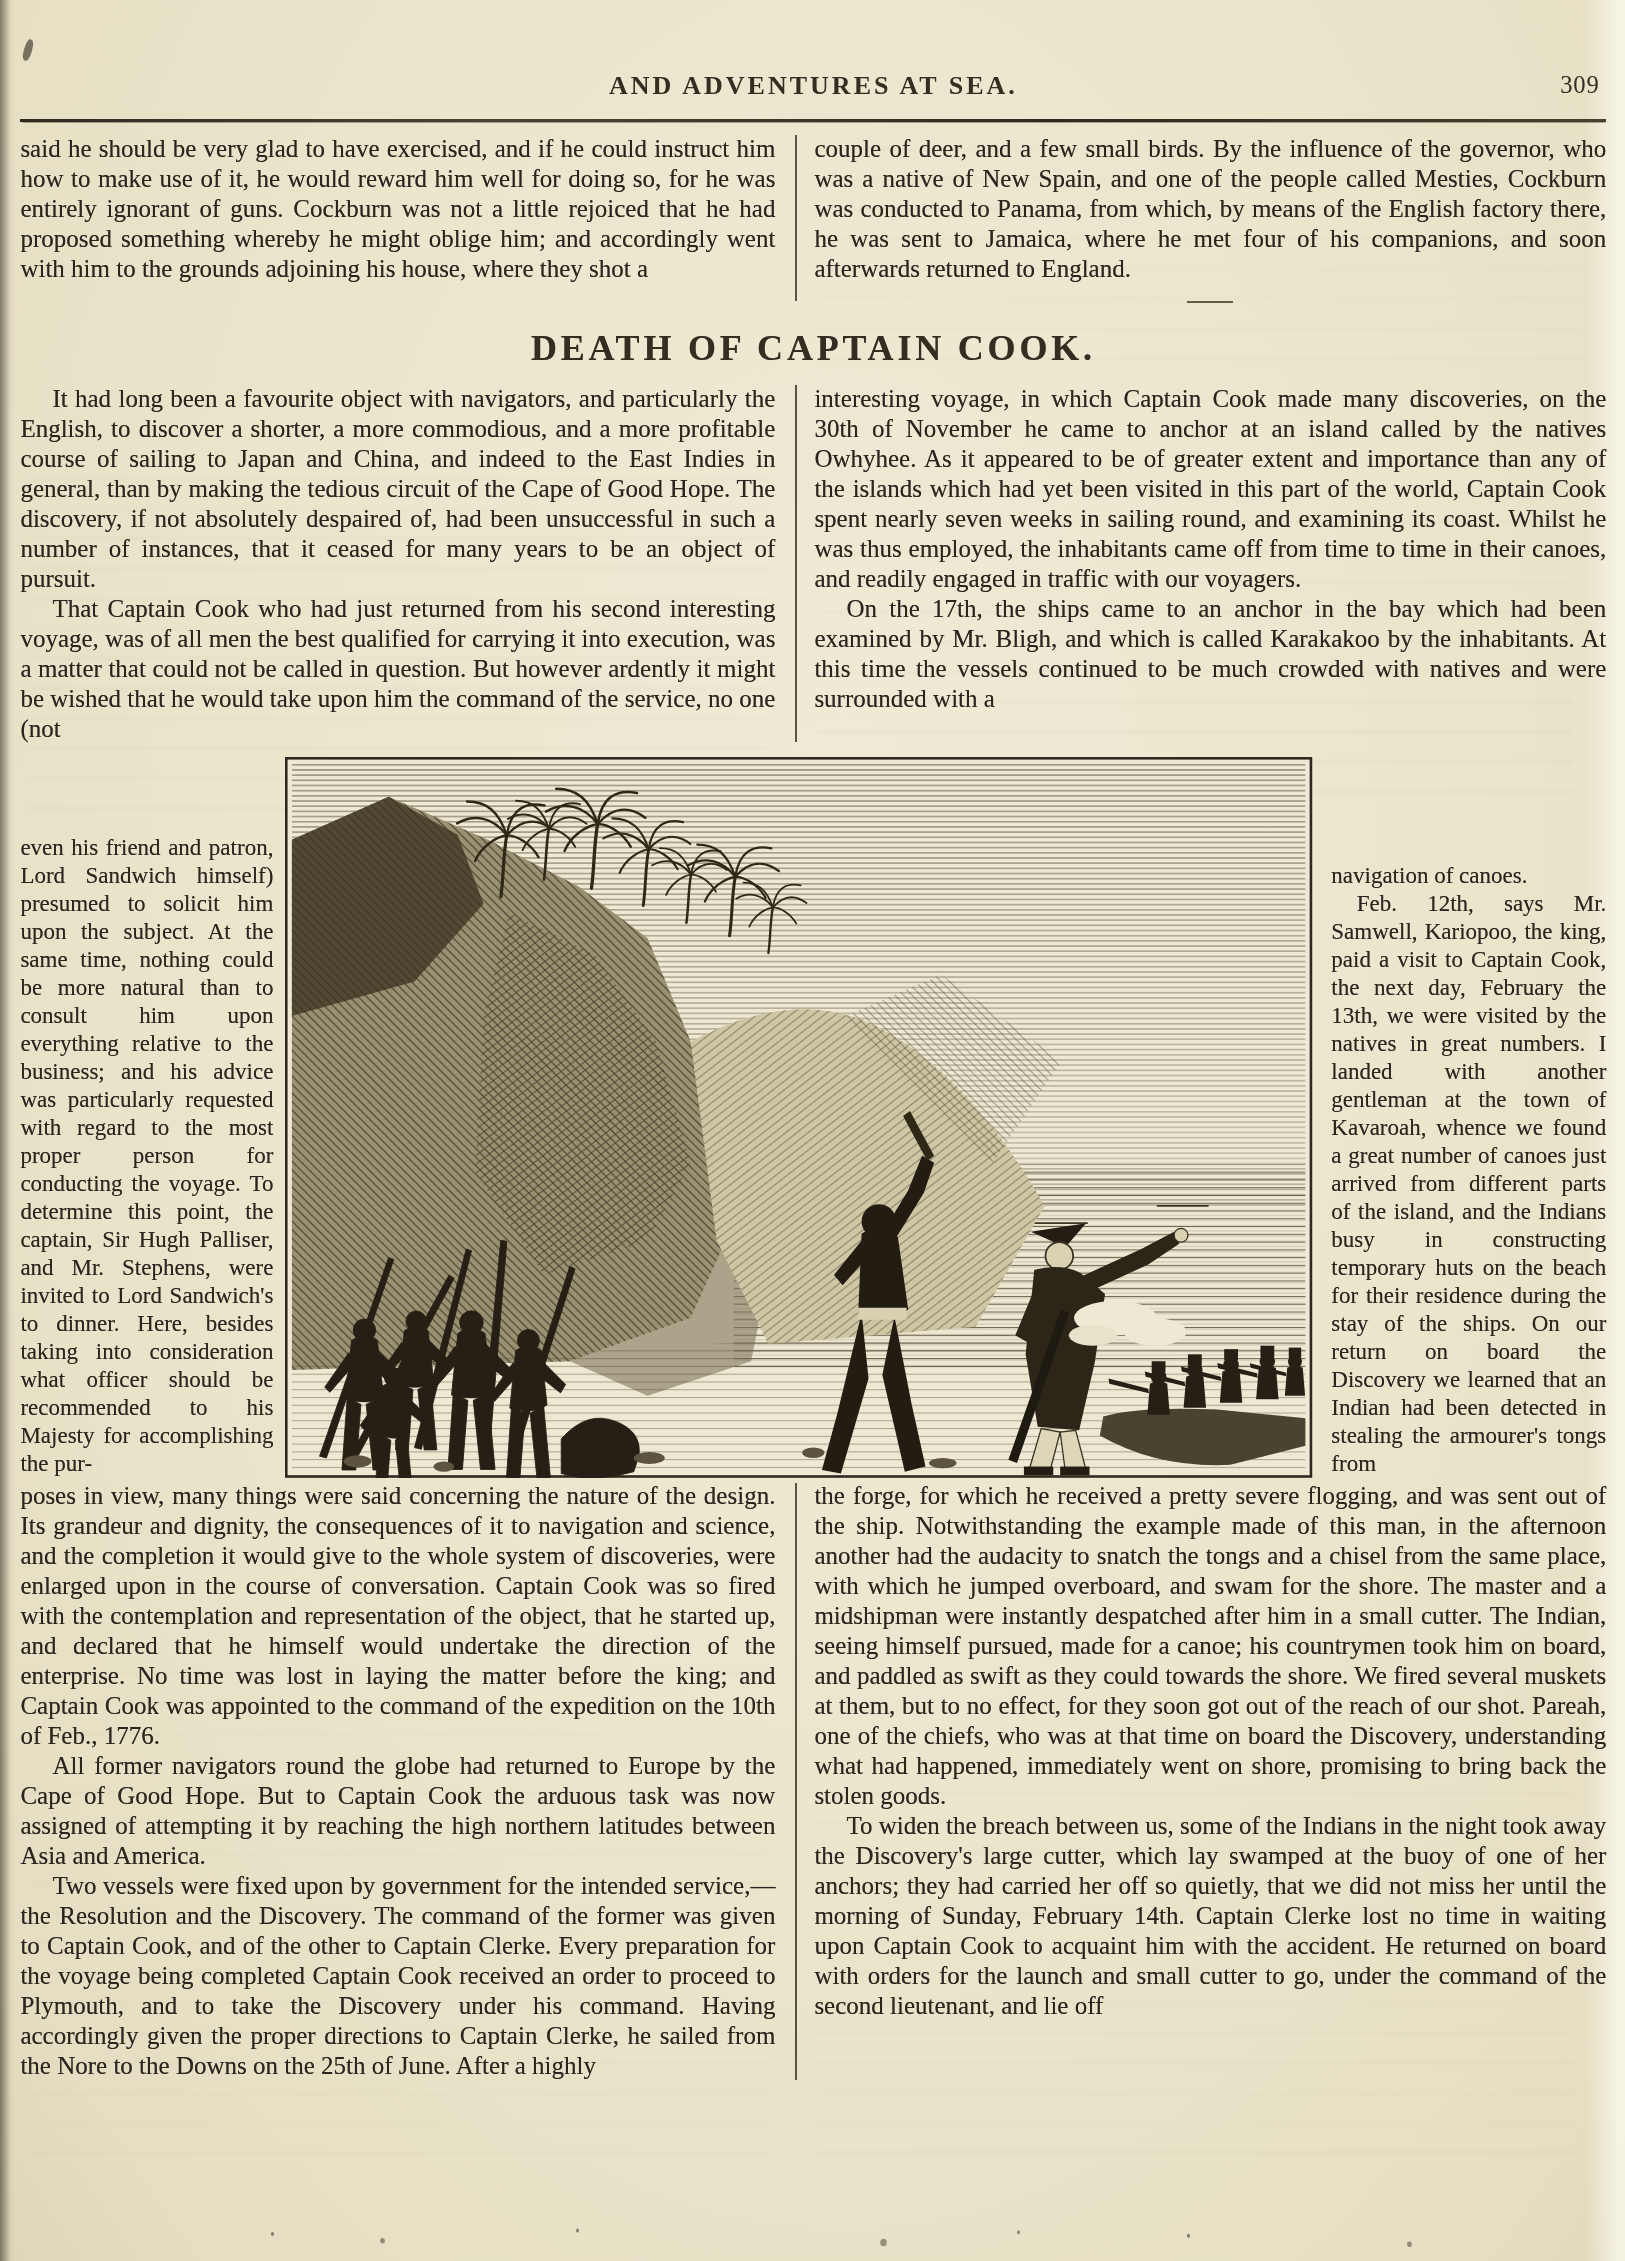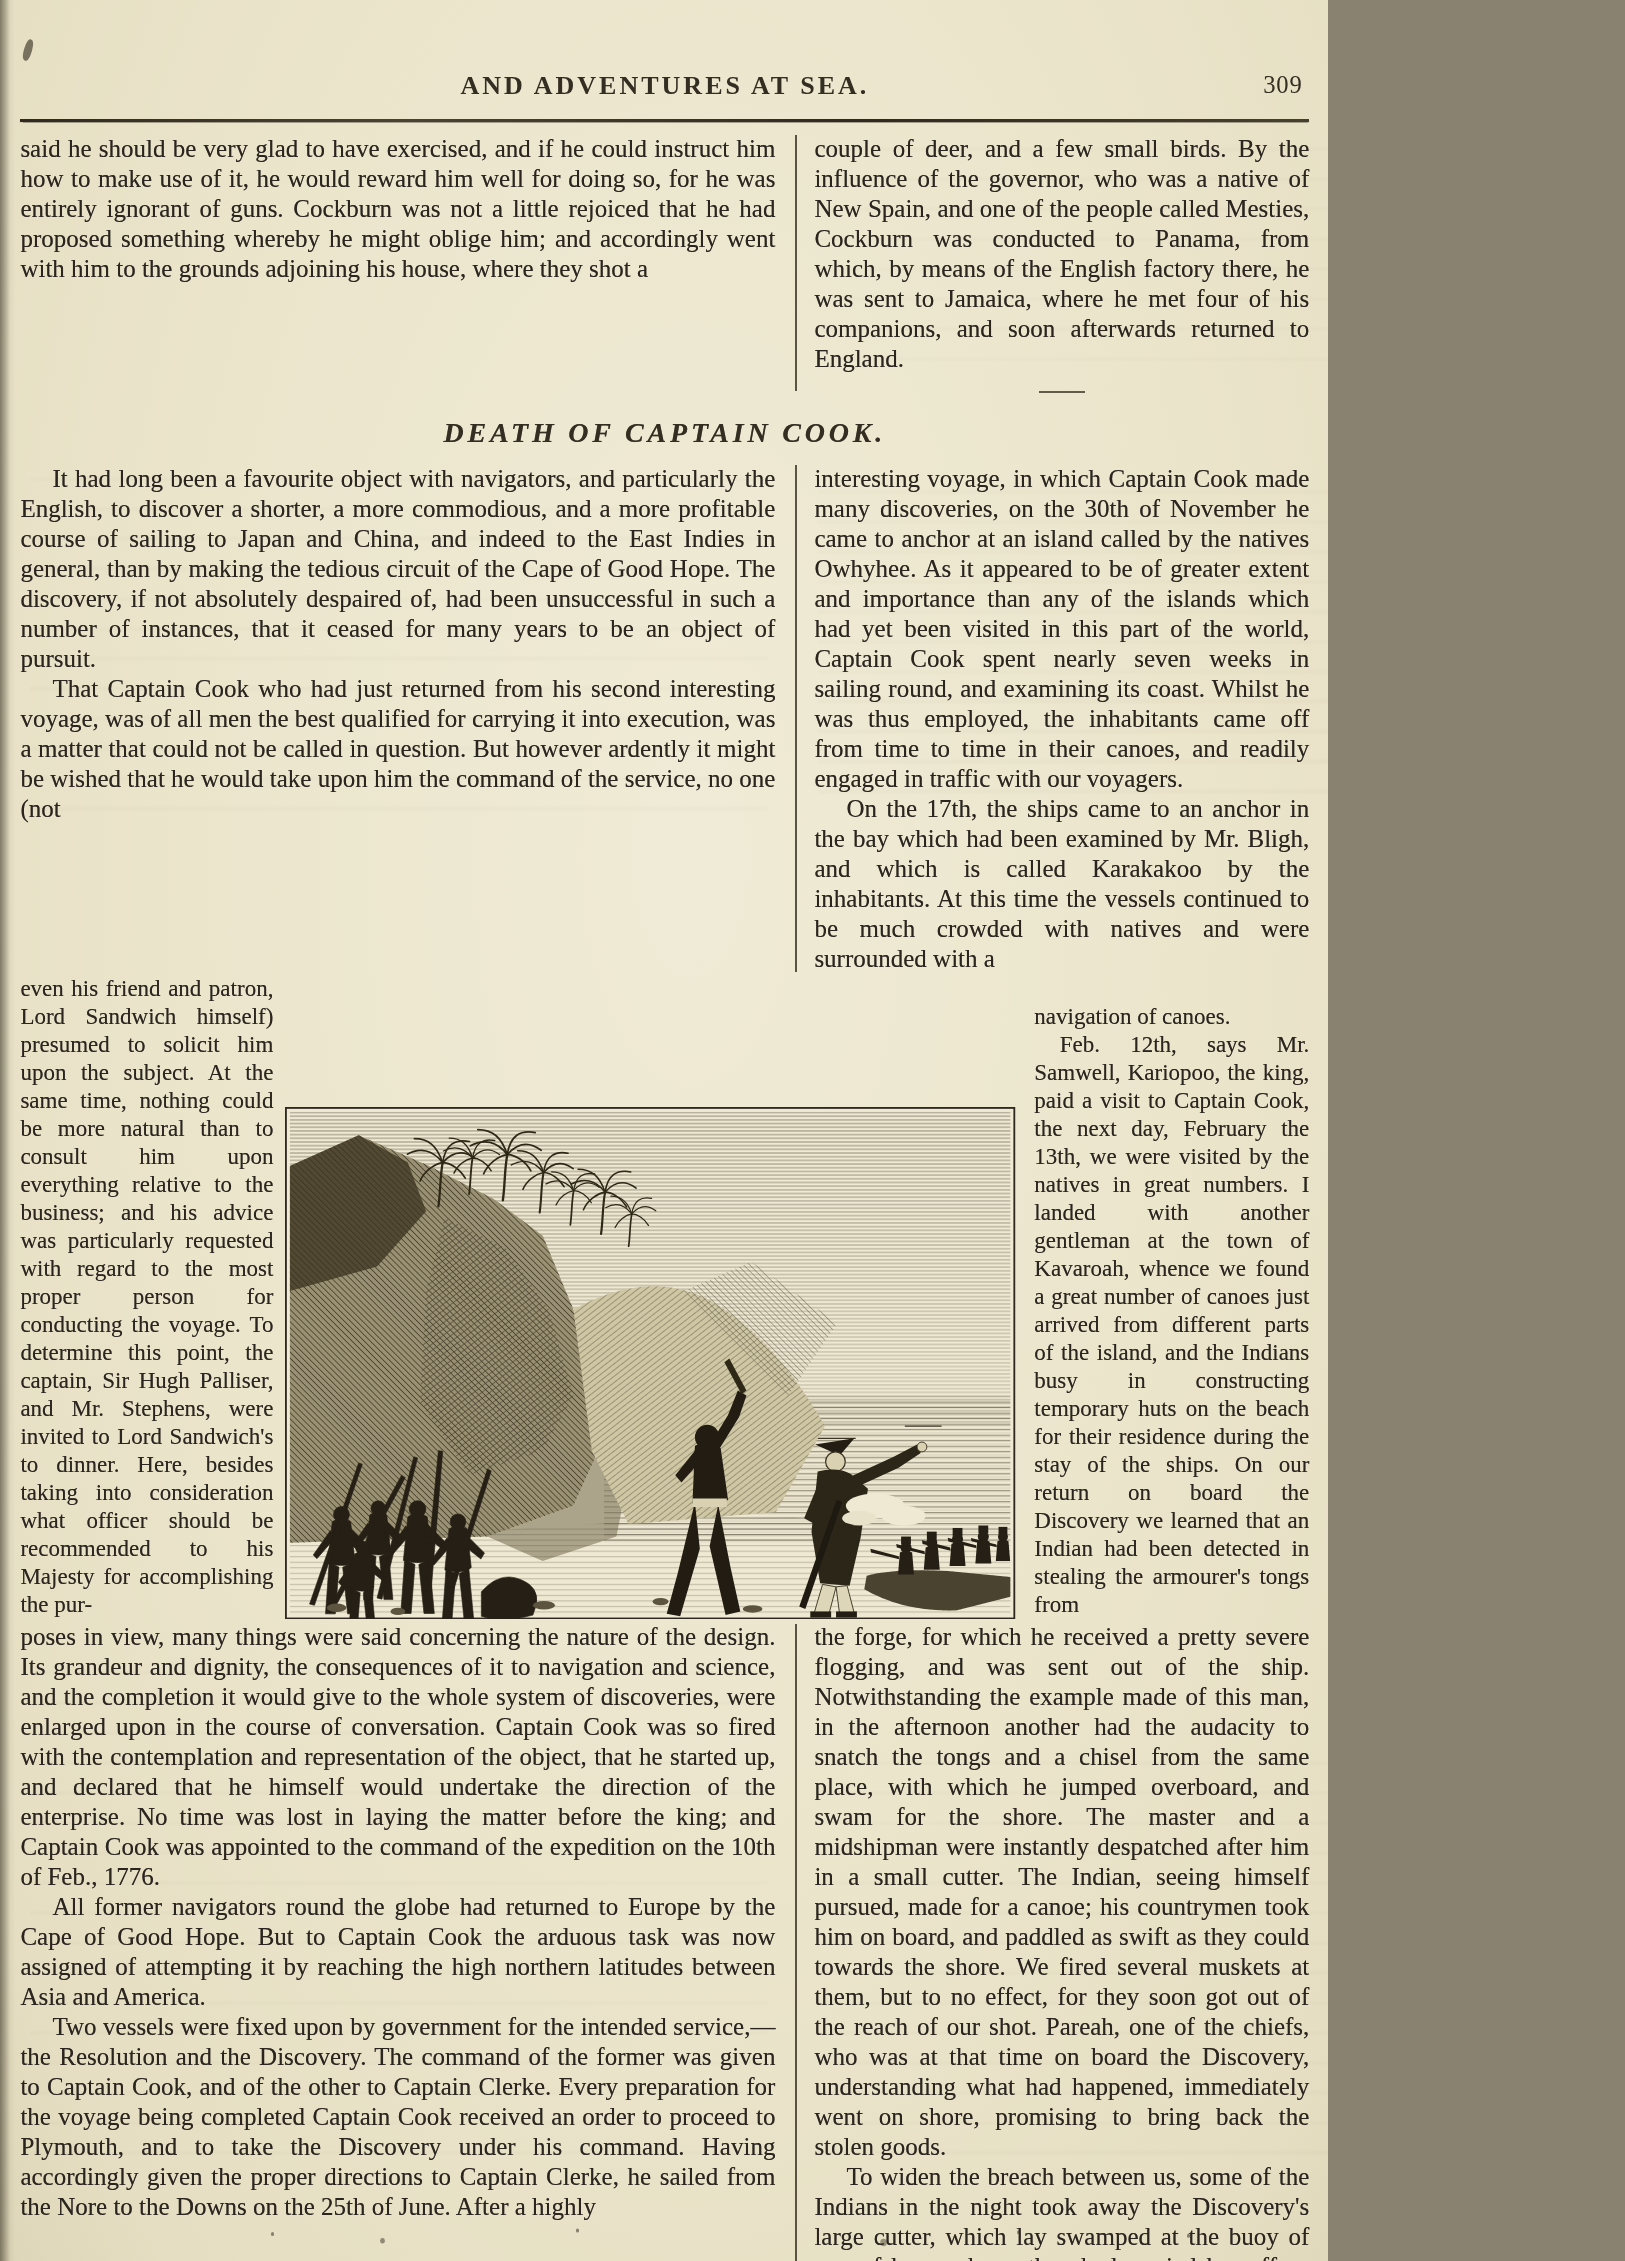--- a/index.html
+++ b/index.html
@@ -1,17 +1,17 @@
 <!DOCTYPE html>
 <html style="font-size:13.6px"><head>
 <meta charset="utf-8">
 <style>
   html,body { margin:0; padding:0; background:#8a8270; }
   .page {
-    position:relative; width:1328px; height:2261px; overflow:hidden;
+    position:relative; width:1625px; height:2261px; overflow:hidden;
     font-family:"Liberation Serif","DejaVu Serif",serif; color:#2b2620;
     background:
       linear-gradient(90deg, rgba(50,42,26,.14) 0, rgba(50,42,26,0) 15.3px, rgba(50,42,26,0) 1586px, rgba(248,245,232,.9) 1618px),
       radial-gradient(ellipse at 52% 38%, #f0ebd6 0%, #ebe5cc 52%, #e5dec2 88%, #ded6b8 100%);
   }
   .page::before { content:''; position:absolute; left:0; top:0; width:10.2px; height:100%;
     background:linear-gradient(90deg, rgba(35,30,18,.45), rgba(35,30,18,0)); }
   .ghost { position:absolute; pointer-events:none; opacity:.5; filter:blur(1.7px);
     background:repeating-linear-gradient(0deg, rgba(104,94,62,.08) 0 2.5px, rgba(104,94,62,0) 2.5px 30px); }
   .g1 { left:818px; top:148px;  width:763px; height:212px; }
@@ -38,22 +38,22 @@
   .cols::after { content:''; position:absolute; top:1.7px; bottom:1.7px; left:775px; width:2.1px; background:#3f3929; opacity:.85; }
   .col-l { width:755px; }
   .col-r { margin-left:39px; flex:1; }
 
   p.body { font-size:25px; line-height:30px; text-align:justify; margin:0; color:#2b2520;
     text-shadow:0 0 0.5px rgba(43,37,32,.55); }
   p.ind { text-indent:32px; }
 
   .end-dash { width:46px; border-top:2.5px solid #3f3929; margin:17px auto 0 auto; opacity:.8; }
 
-  .article-heading { margin:24px 0 15.3px; text-align:center; font-size:28px; font-weight:bold;
-    letter-spacing:3.8px; color:#332d22; text-shadow:0 0 0.5px rgba(43,37,32,.5);font-style:italic; }
+  .article-heading { margin:24px 0 15.3px; text-align:center; font-size:36px; font-weight:bold;
+    letter-spacing:3.8px; color:#332d22; text-shadow:0 0 0.5px rgba(43,37,32,.5); }
 
   .middle-band { display:flex; margin-top:1.7px;align-items:flex-end; }
   .nl { width:253px; }
   .nr { width:275px; margin-left:10.2px; }
   .narrow p { font-size:23px; line-height:28px; text-align:justify; margin:0; color:#2b2520;
     text-shadow:0 0 0.5px rgba(43,37,32,.5); }
   figure.engraving { flex:1; margin:12px 8.5px 0 12px; }
   figure.engraving svg { display:block; width:100%; height:auto; }
 
   .lower { margin-top:3px; }

